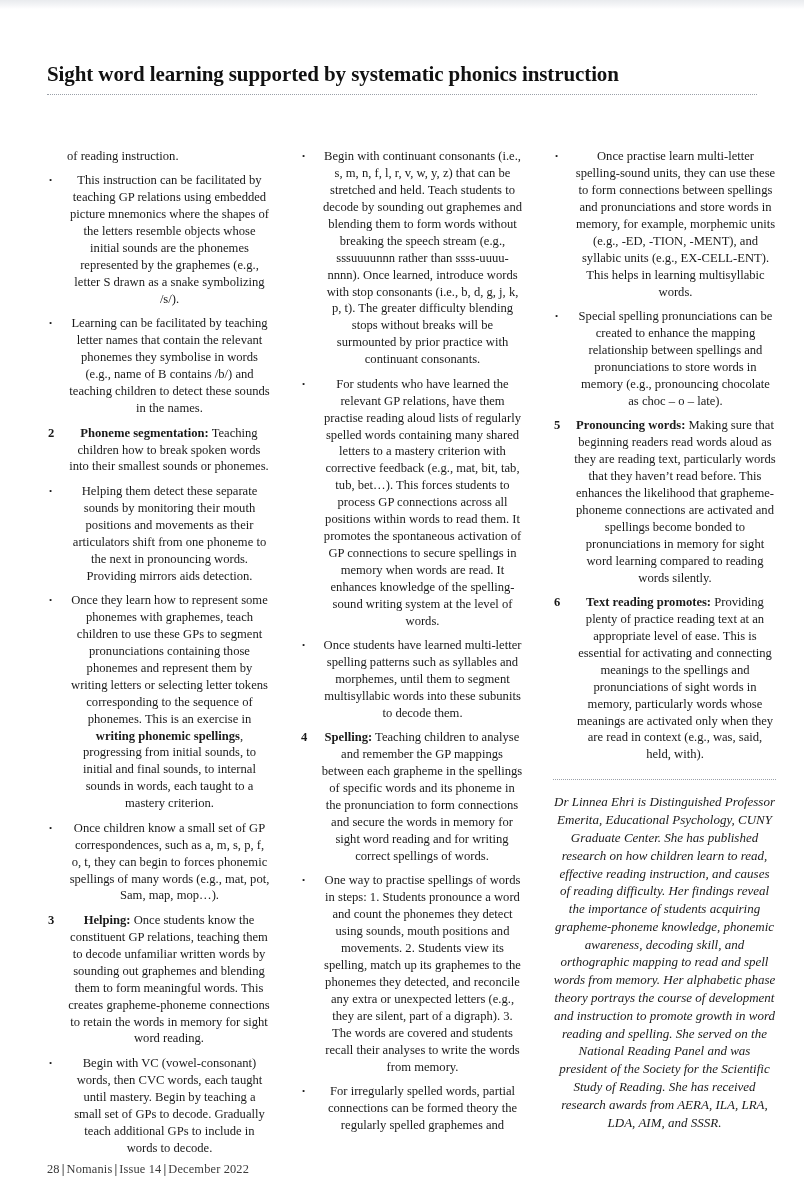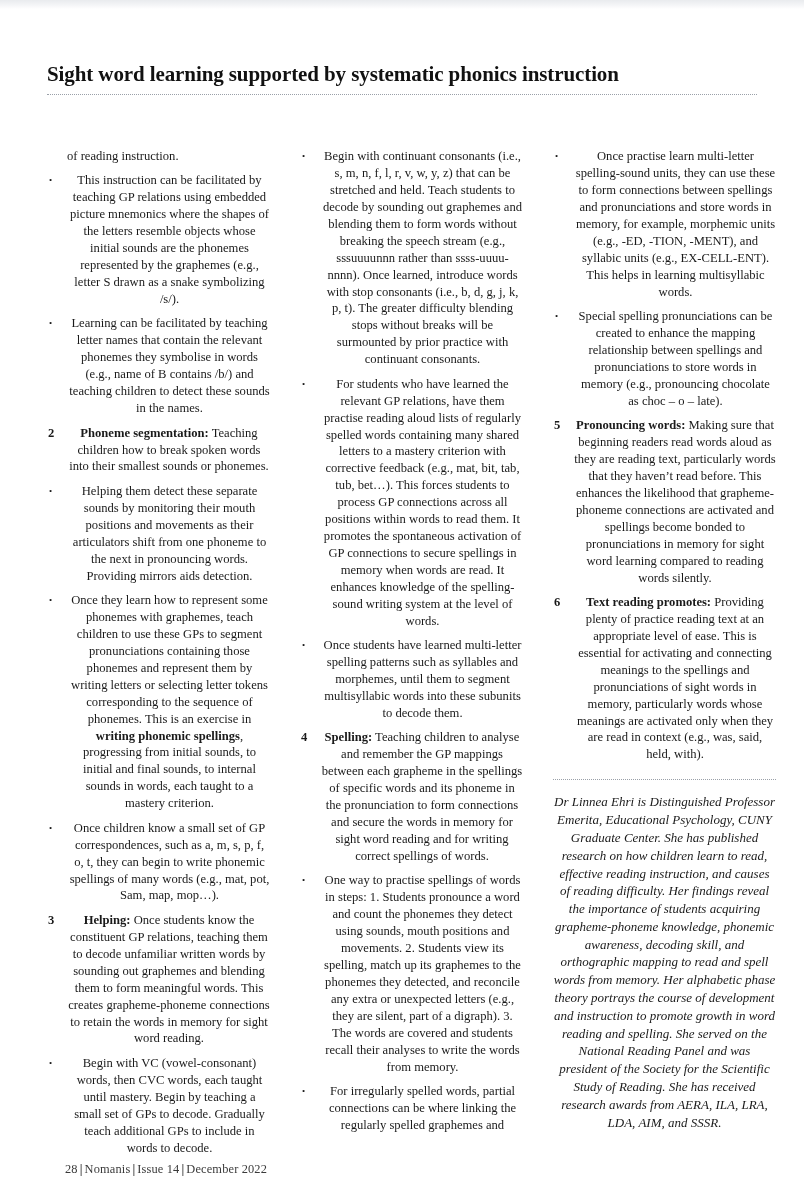--- a/index.html
+++ b/index.html
@@ -111,21 +111,20 @@
     text-align: center;
     color: #1a1a1a;
   }
   .footer {
     position: absolute;
     left: 47px;
     top: 1162px;
     font-size: 12.4px;
     color: #3a3a3a;
     letter-spacing: 0.15px;
-    margin-left: 18px;
   }
   .footer .sep {
     font-weight: bold;
     padding: 0 2px;
   }
 </style>
 </head>
 <body>
 
 <div class="page">
@@ -155,21 +154,21 @@
         <div class="item">
           <div class="marker bullet">•</div>
           <div class="body-text">Helping them detect these separate sounds by monitoring their mouth positions and movements as their articulators shift from one phoneme to the next in pronouncing words. Providing mirrors aids detection.</div>
         </div>
         <div class="item">
           <div class="marker bullet">•</div>
           <div class="body-text">Once they learn how to represent some phonemes with graphemes, teach children to use these GPs to segment pronunciations containing those phonemes and represent them by writing letters or selecting letter tokens corresponding to the sequence of phonemes. This is an exercise in <b>writing phonemic spellings</b>, progressing from initial sounds, to initial and final sounds, to internal sounds in words, each taught to a mastery criterion.</div>
         </div>
         <div class="item">
           <div class="marker bullet">•</div>
-          <div class="body-text">Once children know a small set of GP correspondences, such as a, m, s, p, f, o, t, they can begin to write phonemic spellings of many words (e.g., mat, pot, Sam, map, mop…).</div>
+          <div class="body-text">Once children know a small set of GP correspondences, such as a, m, s, p, f, o, t, they can begin to forces phonemic spellings of many words (e.g., mat, pot, Sam, map, mop…).</div>
         </div>
         <div class="item">
           <div class="marker num">3</div>
           <div class="body-text"><b>Helping:</b> Once students know the constituent GP relations, teaching them to decode unfamiliar written words by sounding out graphemes and blending them to form meaningful words. This creates grapheme-phoneme connections to retain the words in memory for sight word reading.</div>
         </div>
         <div class="item">
           <div class="marker bullet">•</div>
           <div class="body-text">Begin with VC (vowel-consonant) words, then CVC words, each taught until mastery. Begin by teaching a small set of GPs to decode. Gradually teach additional GPs to include in words to decode.</div>
         </div>
       </div>
@@ -189,21 +188,21 @@
         <div class="item">
           <div class="marker num">4</div>
           <div class="body-text"><b>Spelling:</b> Teaching children to analyse and remember the GP mappings between each grapheme in the spellings of specific words and its phoneme in the pronunciation to form connections and secure the words in memory for sight word reading and for writing correct spellings of words.</div>
         </div>
         <div class="item">
           <div class="marker bullet">•</div>
           <div class="body-text">One way to practise spellings of words in steps: 1. Students pronounce a word and count the phonemes they detect using sounds, mouth positions and movements. 2. Students view its spelling, match up its graphemes to the phonemes they detected, and reconcile any extra or unexpected letters (e.g., they are silent, part of a digraph). 3. The words are covered and students recall their analyses to write the words from memory.</div>
         </div>
         <div class="item">
           <div class="marker bullet">•</div>
-          <div class="body-text">For irregularly spelled words, partial connections can be where linking the regularly spelled graphemes and</div>
+          <div class="body-text">For irregularly spelled words, partial connections can be formed theory the regularly spelled graphemes and</div>
         </div>
       </div>
     <div class="col" id="col-2">
         <div class="item">
           <div class="marker bullet">•</div>
           <div class="body-text">Once practise learn multi-letter spelling-sound units, they can use these to form connections between spellings and pronunciations and store words in memory, for example, morphemic units (e.g., -ED, -TION, -MENT), and syllabic units (e.g., EX-CELL-ENT). This helps in learning multisyllabic words.</div>
         </div>
         <div class="item">
           <div class="marker bullet">•</div>
           <div class="body-text">Special spelling pronunciations can be created to enhance the mapping relationship between spellings and pronunciations to store words in memory (e.g., pronouncing chocolate as choc – o – late).</div>

